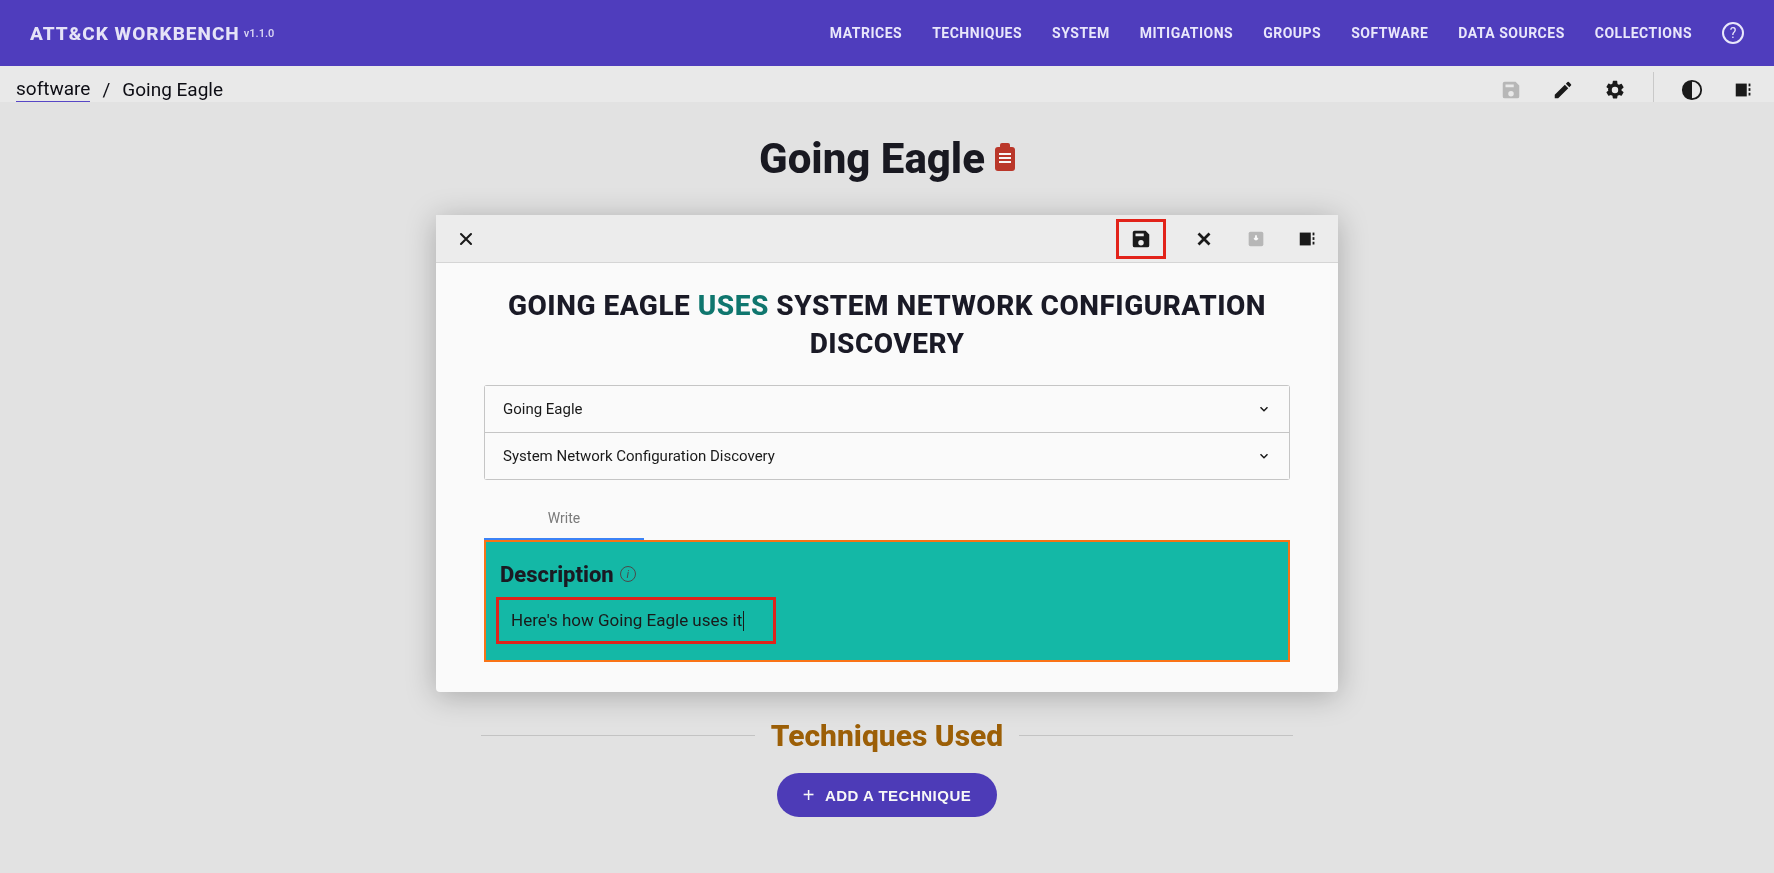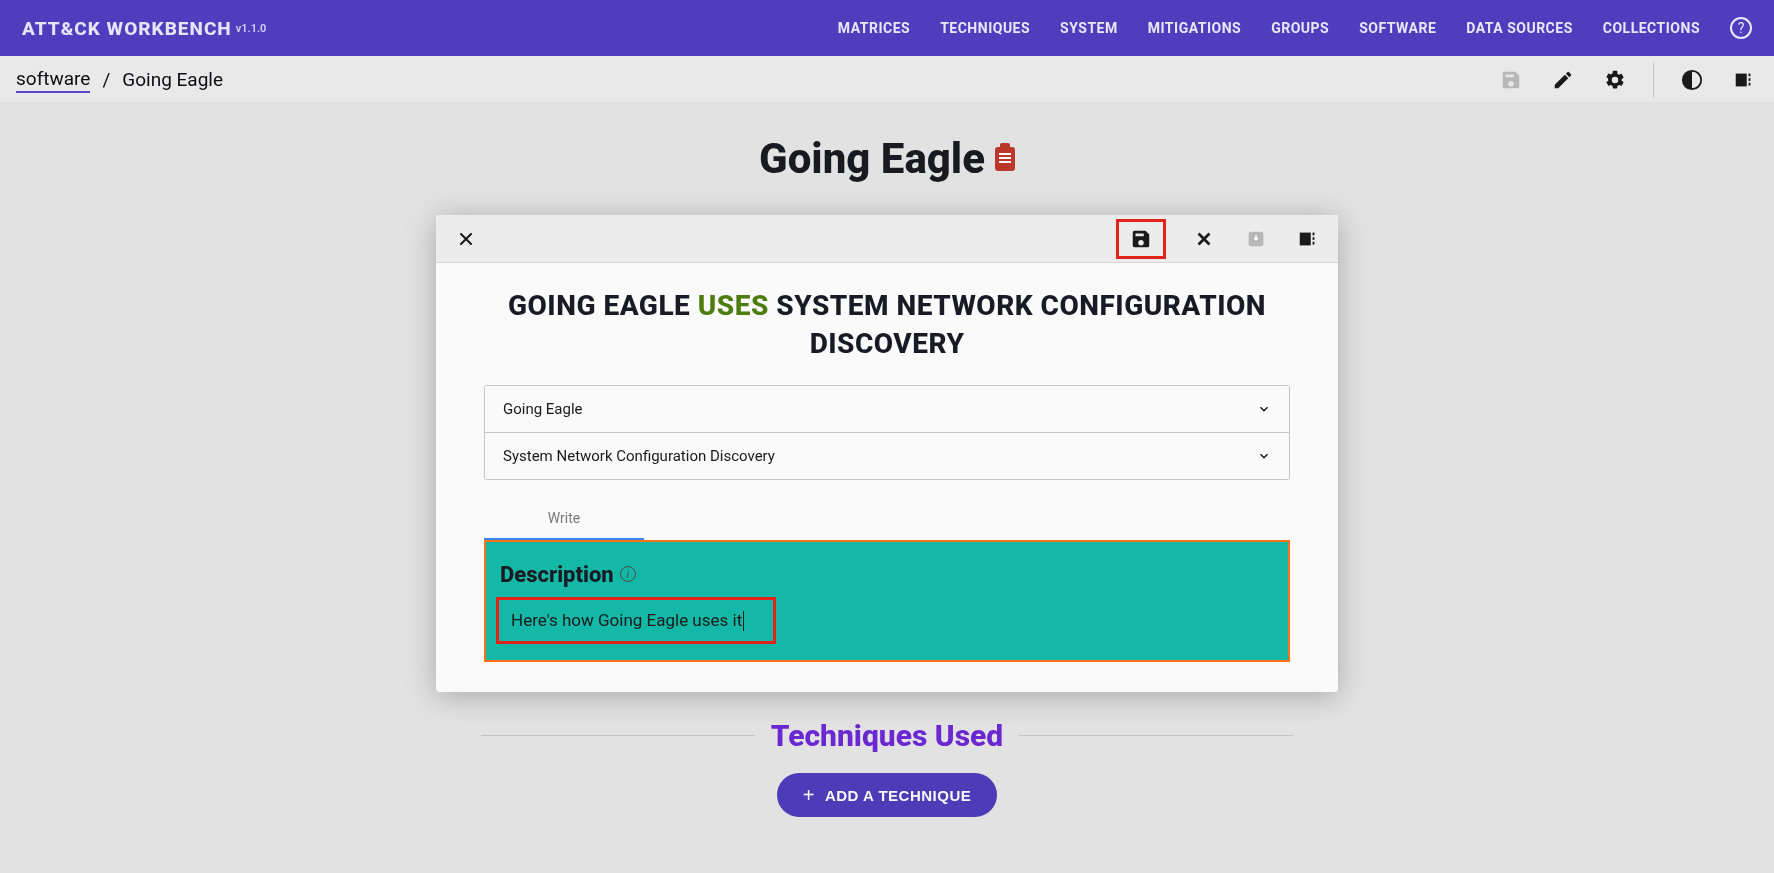--- a/index.html
+++ b/index.html
@@ -8,24 +8,24 @@
   background: #f5f5f5;
   width: 1774px;
   height: 873px;
   overflow: hidden;
   position: relative;
 }
 
 
 .navbar {
   background: #4f3dbd;
-  height: 56px;
-  display: flex;
-  align-items: center;
-  padding: 0 22px;
+  height: 66px;
+  display: flex;
+  align-items: center;
+  padding: 0 30px;
   color: #fff;
 }
 .brand {
   font-weight: 800;
   font-size: 19px;
   letter-spacing: 1px;
   color: #e5e3f7;
 }
 .brand-version {
   font-size: 11px;
@@ -143,21 +143,21 @@
   margin-top: 2px;
 }
 
 .section-rule {
   display:flex; align-items:center; gap: 16px; margin-top: 28px;
 }
 .section-rule .line { flex:1; height:1px; background:#c9c9c9;}
 .section-heading {
   font-size: 30px;
   font-weight: 800;
-  color: #6d28d9;
+  color: #a16207;
 }
 
 .add-tech-btn {
   margin: 20px auto 0;
   display: flex;
   align-items: center;
   gap: 10px;
   background: #4f3dbd;
   color: #fff;
   font-weight: 700;
@@ -201,21 +201,21 @@
   padding: 24px 48px 30px;
 }
 .modal-title {
   text-align: center;
   font-size: 28px;
   font-weight: 800;
   color: #1a1a26;
   letter-spacing: 0.5px;
   line-height: 1.35;
 }
-.modal-title .uses { color: #4d7c0f; }
+.modal-title .uses { color: #0f766e; }
 
 .select-row {
   border: 1px solid #c5c5c5;
   padding: 14px 18px;
   display: flex;
   align-items: center;
   justify-content: space-between;
   font-size: 15px;
   color: #1a1a1a;
   cursor: pointer;

